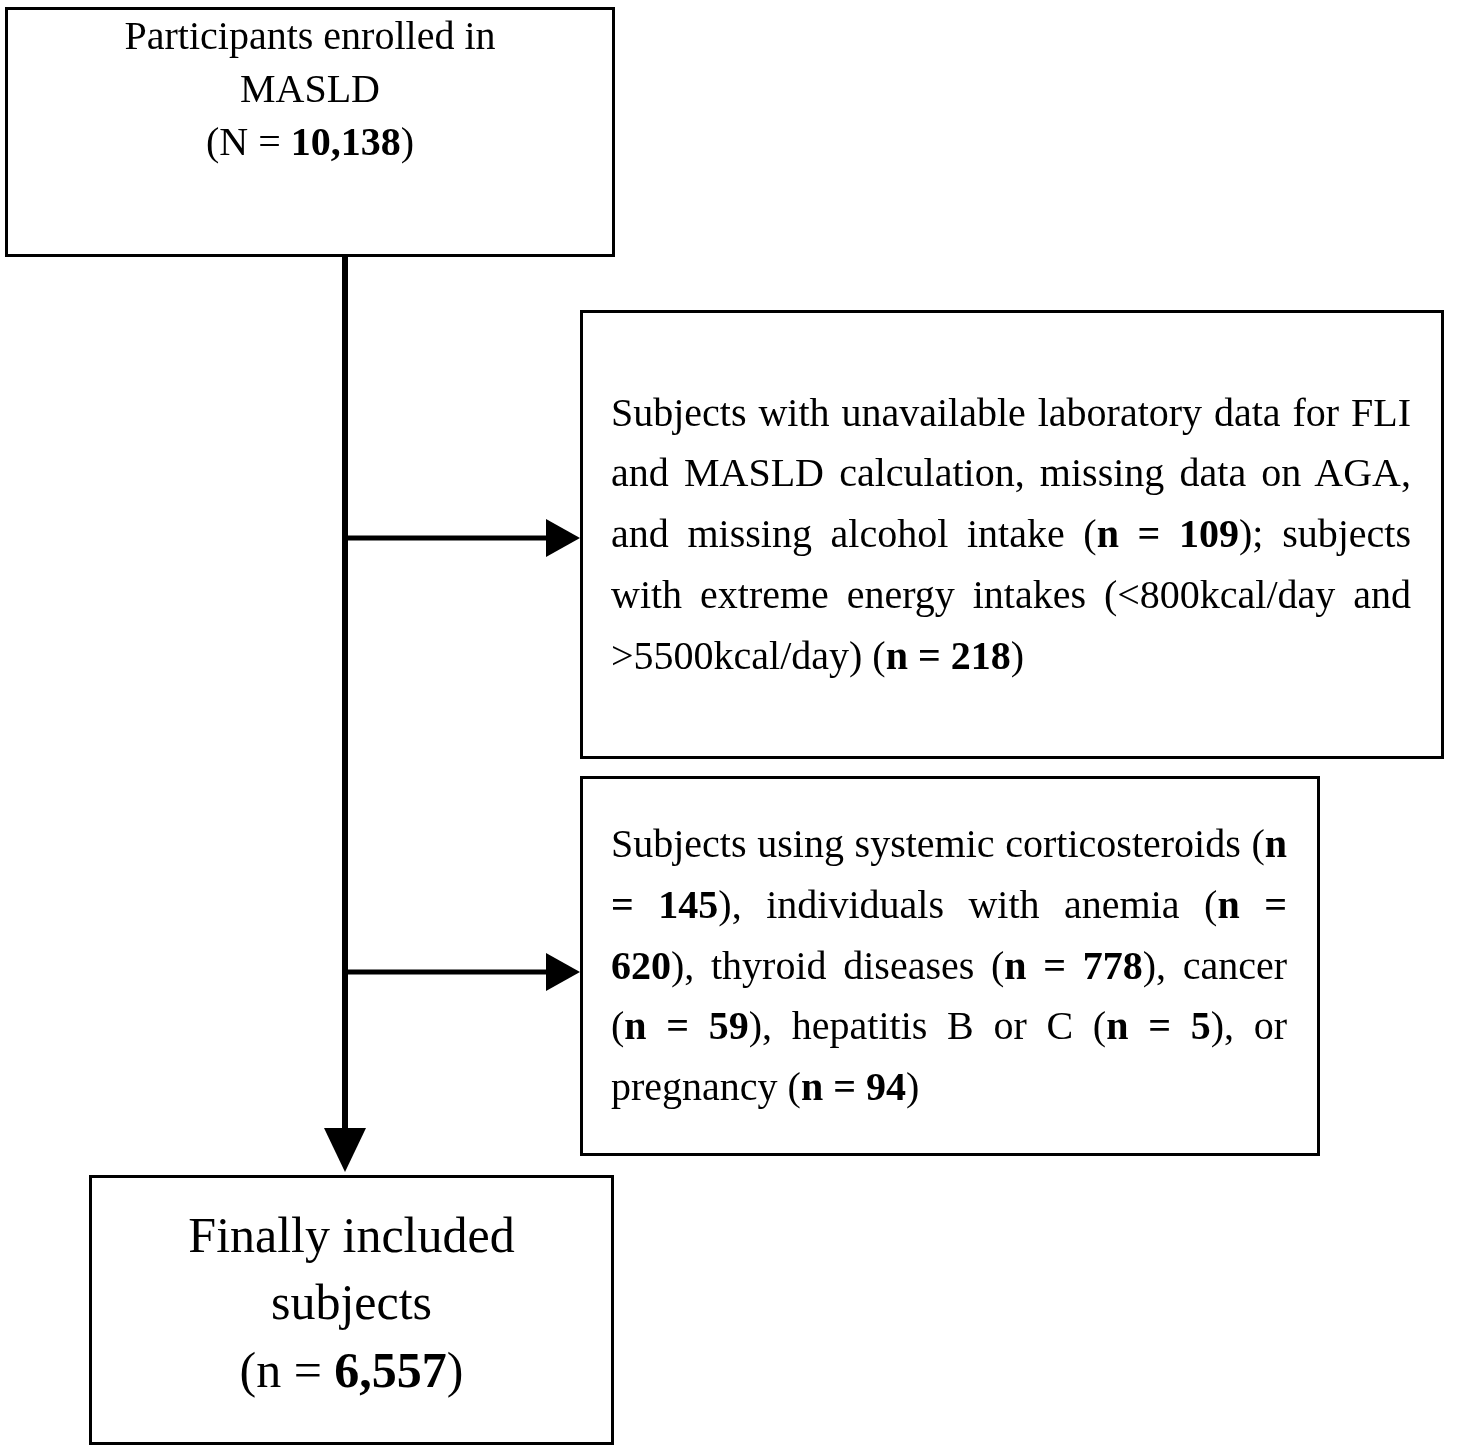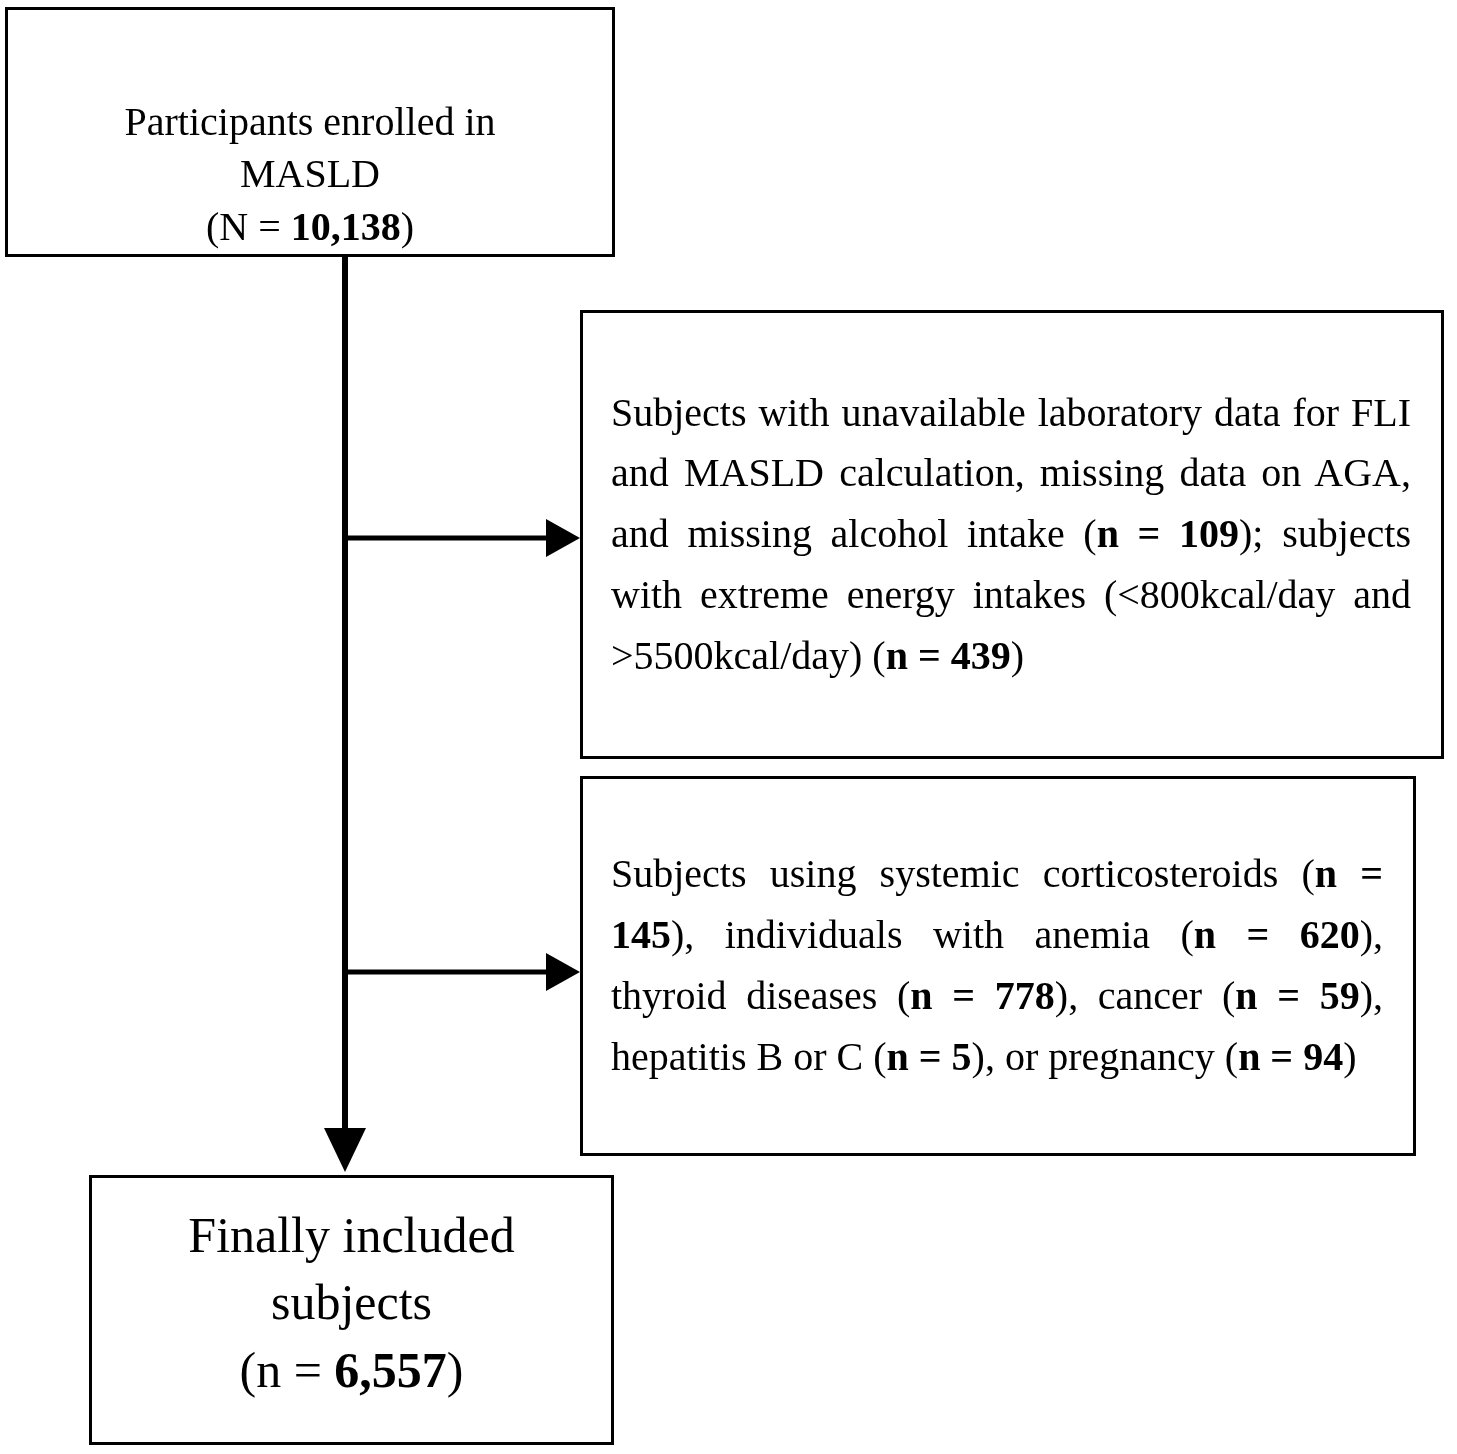--- a/index.html
+++ b/index.html
@@ -24,21 +24,21 @@
     background: #ffffff;
   }
 
   
   #box-enrolled {
     left: 5px;
     top: 7px;
     width: 610px;
     height: 250px;
     display: flex;
-    align-items: flex-end;
+    align-items: flex-start;
     justify-content: center;
   }
   #box-enrolled .box-text {
     text-align: center;
     font-size: 40px;
     line-height: 1.32;
     padding: 0 14px;
     width: 100%;
     box-sizing: border-box;
   }
@@ -49,21 +49,21 @@
     top: 310px;
     width: 864px;
     height: 449px;
     display: flex;
     align-items: center;
   }
   
   #box-exclusion-2 {
     left: 580px;
     top: 776px;
-    width: 836px;
+    width: 740px;
     height: 380px;
     display: flex;
     align-items: center;
   }
   .exclusion-text {
     font-size: 40px;
     line-height: 1.52;
     text-align: justify;
     text-align-last: left;
     padding: 0 30px 0 28px;
@@ -128,21 +128,21 @@
 
   <div class="flow-box" id="box-enrolled">
     <div class="box-text">
       <span>Participants enrolled in</span><br>
       <span>MASLD</span><br>
       <span>(N = </span><b>10,138</b><span>)</span>
     </div>
   </div>
 
   <div class="flow-box" id="box-exclusion-1">
-    <div class="exclusion-text"><span>Subjects with unavailable laboratory data for FLI and MASLD calculation, missing data on AGA, and missing alcohol intake (</span><b>n = 109</b><span>); subjects with extreme energy intakes (&lt;800kcal/day and &gt;5500kcal/day) (</span><b>n = 439</b><span>)</span></div>
+    <div class="exclusion-text"><span>Subjects with unavailable laboratory data for FLI and MASLD calculation, missing data on AGA, and missing alcohol intake (</span><b>n = 109</b><span>); subjects with extreme energy intakes (&lt;800kcal/day and &gt;5500kcal/day) (</span><b>n = 218</b><span>)</span></div>
   </div>
 
   <div class="flow-box" id="box-exclusion-2">
     <div class="exclusion-text"><span>Subjects using systemic corticosteroids (</span><b>n = 145</b><span>), individuals with anemia (</span><b>n = 620</b><span>), thyroid diseases (</span><b>n = 778</b><span>), cancer (</span><b>n = 59</b><span>), hepatitis B or C (</span><b>n = 5</b><span>), or pregnancy (</span><b>n = 94</b><span>)</span></div>
   </div>
 
   <div class="flow-box" id="box-included">
     <div class="box-text">
       <span>Finally included</span><br>
       <span>subjects</span><br>

